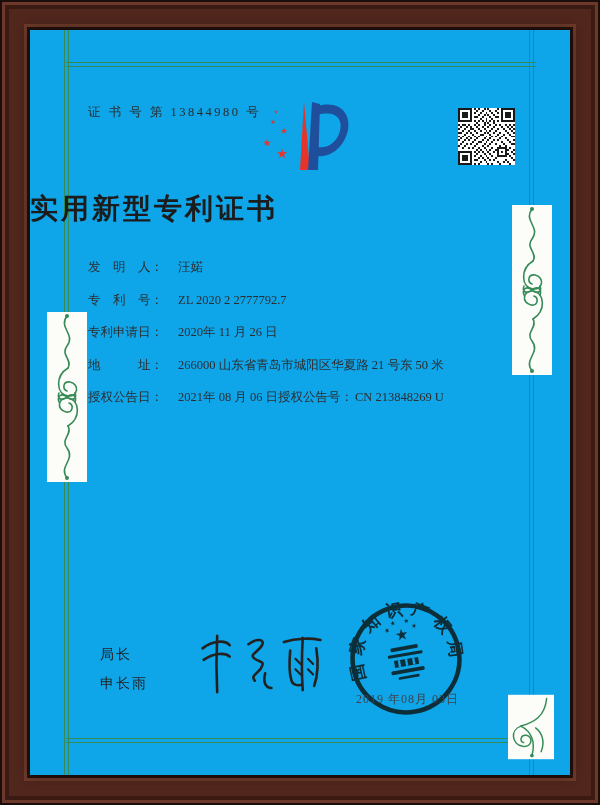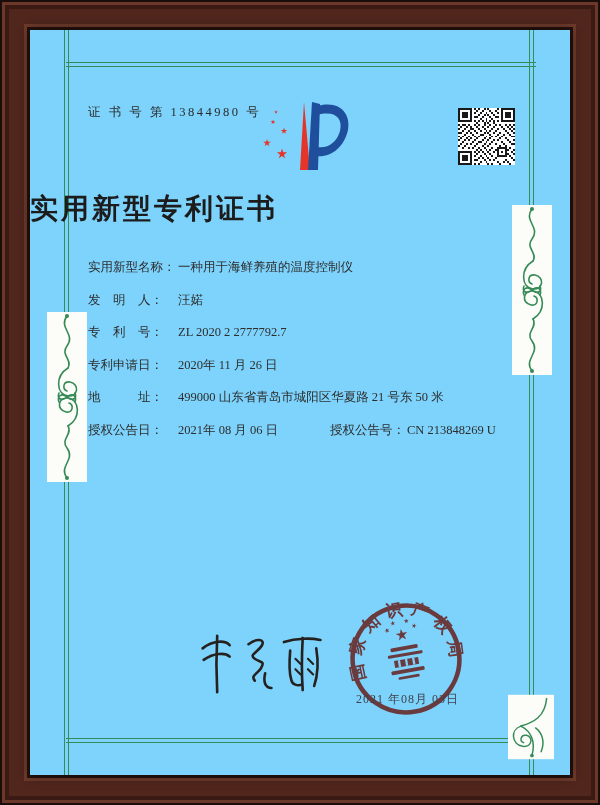--- a/index.html
+++ b/index.html
@@ -7,40 +7,40 @@
          font-family:"Liberation Serif","DejaVu Serif",serif;}
   
   .frame{position:absolute;inset:0;background:#4c241c;
     box-shadow: inset 0 0 0 2px #1b0d0a,
                 inset 0 0 0 5px #6b382b,
                 inset 0 0 0 9px #3a1a13,
                 inset 0 0 0 24px #50261d,
                 inset 0 0 0 27px #6d3a2a,
                 inset 0 0 0 30px #24100c;}
   .paper{position:absolute;left:30px;top:30px;width:540px;height:745px;
-         background:#7dd3fc;overflow:hidden;box-shadow:0 0 12px rgba(0,0,0,.45);}
+         background:#0ea5e9;overflow:hidden;box-shadow:0 0 12px rgba(0,0,0,.45);}
   
   .gv{position:absolute;top:0;bottom:0;width:3px;
       border-left:1.5px solid #358a55;border-right:1.5px solid #358a55;}
   .gv.left{left:34px}.gv.right{left:499px}
   .gh{position:absolute;left:36px;width:470px;height:3px;
       border-top:1.5px solid #358a55;border-bottom:1.5px solid #358a55;}
   .gh.top{top:32px}.gh.bottom{top:708px}
   .orn{position:absolute;}
   
   .certno{position:absolute;left:58px;top:74px;font-size:12.5px;letter-spacing:2.5px;color:#2b2b2b;}
   .qr{position:absolute;left:428px;top:78px;width:57px;height:57px;}
   .logo{position:absolute;left:226px;top:70px;width:100px;height:74px;}
   .title{position:absolute;left:0;right:0;top:160px;
          font-size:28px;font-weight:600;letter-spacing:3px;color:#1c1c1c;}
   .fields{position:absolute;left:58px;top:221px;width:436px;font-size:12.5px;color:#2d2d2d;}
   .row{line-height:32.6px;white-space:nowrap;}
   .lbl{display:inline-block;min-width:88px;}
   .val{margin-left:2px;}
-  .grant2{margin-left:52px;}
+  .grant2{}
   .paras{position:absolute;left:58px;top:446px;width:428px;font-size:12.5px;
          line-height:20px;text-align:justify;color:#333;}
   .paras p{margin:0;text-indent:2em;}
   .signoff{position:absolute;left:70px;top:610px;font-size:14px;line-height:29px;
            letter-spacing:2px;color:#222;}
   .sig{position:absolute;left:158px;top:596px;width:146px;height:76px;}
   .seal{position:absolute;left:315px;top:568px;width:122px;height:122px;
         opacity:.93;mix-blend-mode:multiply;}
   .sealdate{position:absolute;left:326px;top:661px;width:130px;font-size:12px;
             letter-spacing:1px;color:#3d424b;z-index:6;}
@@ -128,42 +128,43 @@
         <use href="#star5" transform="translate(28,31) scale(3.4)"></use>
         <use href="#star5" transform="translate(11,43) scale(4)"></use>
         <use href="#star5" transform="translate(26,54) scale(5.4)"></use>
       </g>
     </svg>
 
     <div class="title">实用新型专利证书</div>
 
     <div class="fields">
       <div class="row">
-        <span class="lbl">实用新型名称：</span><span class="val">一种用于海鲜养殖的温度控制仪</span>
-      </div>
-      <div class="row">
         <span class="lbl">发　明　人：</span><span class="val">汪婼</span>
       </div>
       <div class="row">
         <span class="lbl">专　利　号：</span><span class="val">ZL 2020 2 2777792.7</span>
       </div>
       <div class="row">
         <span class="lbl">专利申请日：</span><span class="val">2020年 11 月 26 日</span>
       </div>
       <div class="row">
-        <span class="lbl">地　　　址：</span><span class="val">499000 山东省青岛市城阳区华夏路 21 号东 50 米</span>
+        <span class="lbl">地　　　址：</span><span class="val">266000 山东省青岛市城阳区华夏路 21 号东 50 米</span>
       </div>
       <div class="row">
         <span class="lbl">授权公告日：</span><span class="val">2021年 08 月 06 日</span><span class="grant2">授权公告号：</span><span class="val">CN 213848269 U</span>
       </div>
     </div>
 
     <div class="paras">
     </div>
 
+    <div class="signoff">
+      <div>局长</div>
+      <div>申长雨</div>
+    </div>
 
     <svg class="sig" viewBox="0 0 140 70">
       <g stroke="#24211e" fill="none" stroke-width="2.5" stroke-linecap="round" stroke-linejoin="round">
         <path d="M14,20 C24,12 36,12 40,17"></path>
         <path d="M15,31 C25,24 36,24 40,28"></path>
         <path d="M28,8 C27,26 27,44 28,62"></path>
         <path d="M58,16 C66,10 74,11 71,17 C67,24 58,26 64,30 C70,34 74,32 70,39 C66,45 60,46 64,51"></path>
         <path d="M74,44 C72,52 74,58 80,58"></path>
         <path d="M92,14 C104,10 118,10 127,12"></path>
         <path d="M98,22 C97,34 97,44 99,50 C100,55 105,56 109,55"></path>
@@ -189,15 +190,15 @@
         <rect x="57" y="72" width="46" height="4" rx="1.5"></rect>
         <rect x="64" y="80" width="32" height="9"></rect>
         <rect x="69" y="80" width="3" height="9" fill="#fcfcf9"></rect>
         <rect x="78.5" y="80" width="3" height="9" fill="#fcfcf9"></rect>
         <rect x="88" y="80" width="3" height="9" fill="#fcfcf9"></rect>
         <rect x="58" y="93" width="44" height="5" rx="1.5"></rect>
         <rect x="66" y="102" width="28" height="3.5" rx="1.5"></rect>
       </g>
     </svg>
 
-    <div class="sealdate">2021 年08月 03日</div>
+    <div class="sealdate">2019 年08月 03日</div>
   </div>
 </div>
 
 </body></html>

